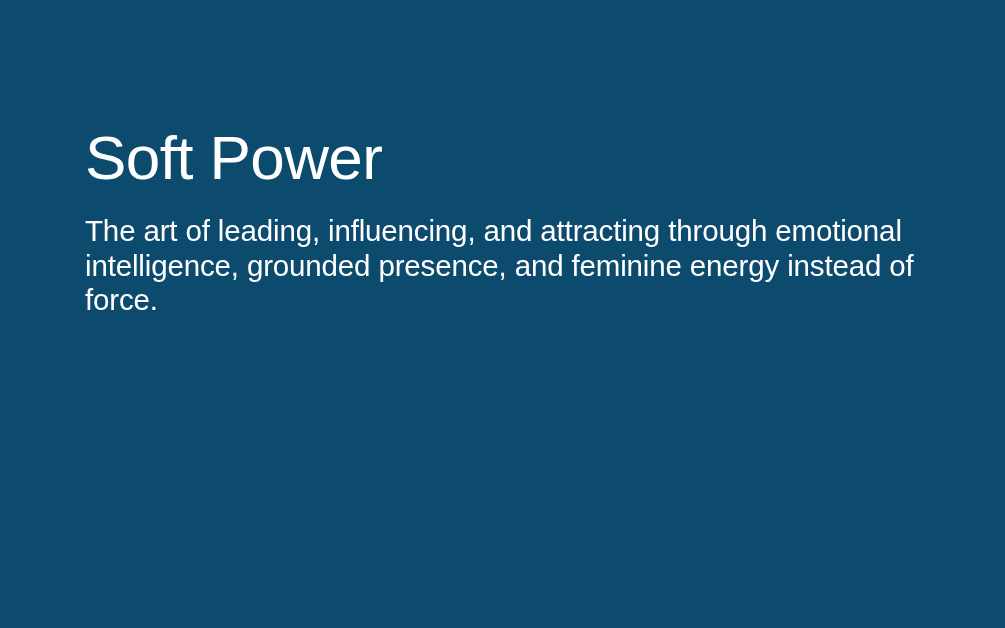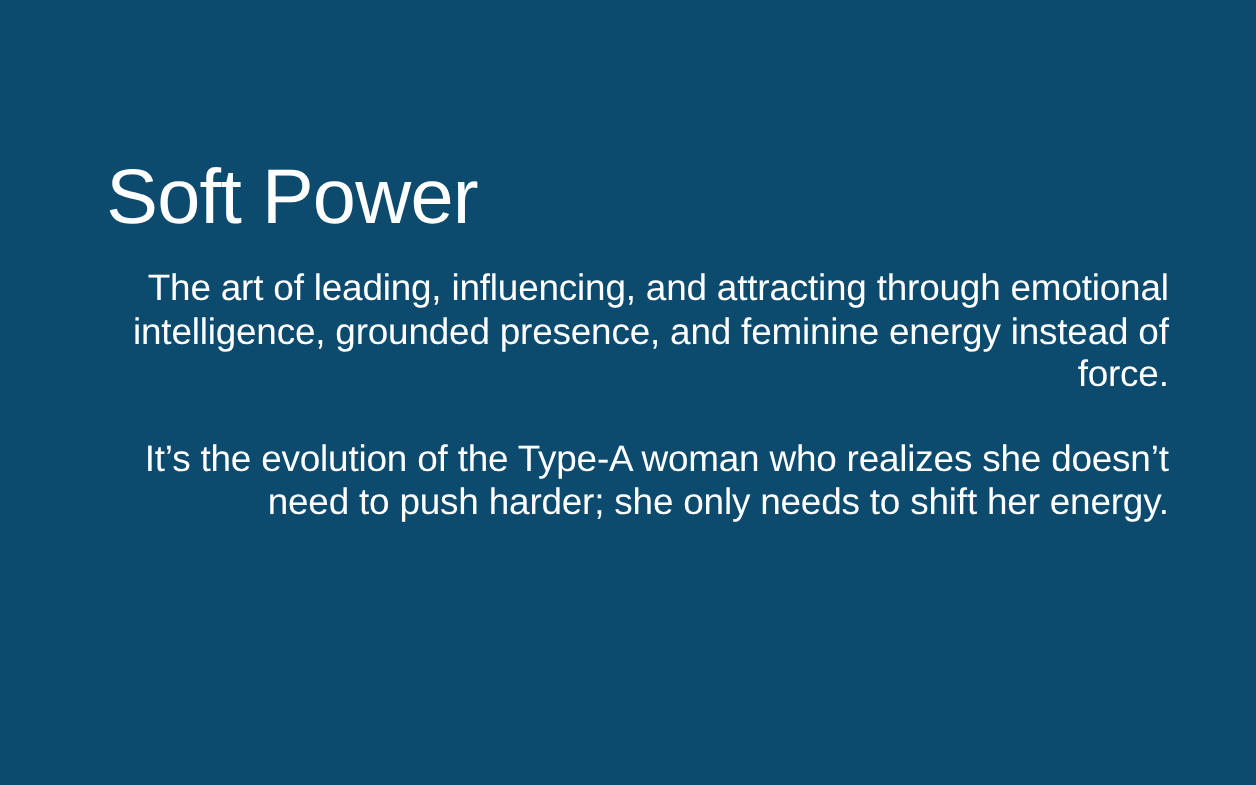--- a/index.html
+++ b/index.html
@@ -34,21 +34,20 @@
     font-size: 62px;
     font-weight: 400;
     line-height: 64px;
     letter-spacing: -0.6px;
     margin: 0 0 0 0;
     white-space: nowrap;
   }
 
   .body-block {
     margin-top: 24px;
-    text-align: right;
   }
 
   .body-paragraph {
     color: #ffffff;
     font-size: 29.5px;
     font-weight: 500;
     line-height: 34.5px;
     letter-spacing: -0.15px;
     margin: 0;
     max-width: 850px;
@@ -61,17 +60,16 @@
 </head>
 <body>
 
 <div class="slide">
   <div class="slide-content">
 
     <h1 class="slide-title">Soft Power</h1>
 
     <div class="body-block">
       <p class="body-paragraph">The art of leading, influencing, and attracting through emotional intelligence, grounded presence, and feminine energy instead of force.</p>
-      <p class="body-paragraph">It’s the evolution of the Type-A woman who realizes she doesn’t need to push harder; she only needs to shift her energy.</p>
     </div>
 
   </div>
 </div>
 
 </body></html>

